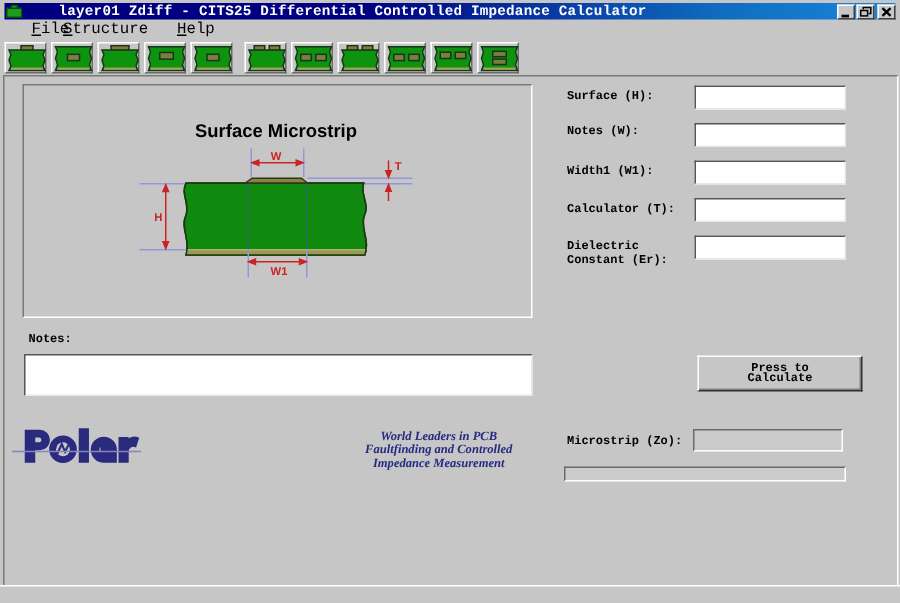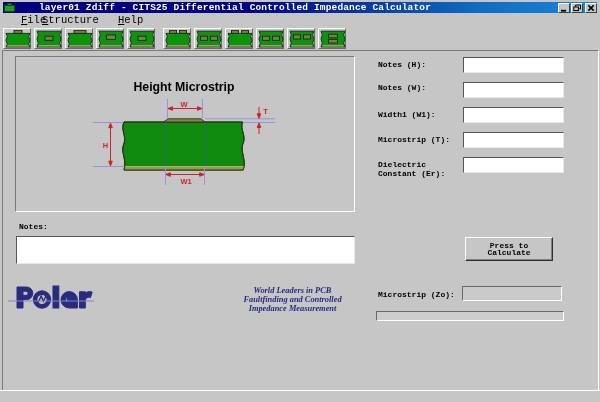--- a/index.html
+++ b/index.html
@@ -22,21 +22,21 @@
   border-top:1px solid #7a7a7a; border-left:1px solid #7a7a7a; border-right:1px solid #fff; }
 .panel { left:15px; top:56px; width:340px; height:156px;
   border-top:1px solid #7a7a7a; border-left:1px solid #7a7a7a;
   border-right:1px solid #fff; border-bottom:1px solid #fff; }
 .smtitle { left:119px; top:79.5px; width:130px; text-align:center;
   font-family:"Liberation Sans", sans-serif; font-weight:bold; font-size:12.3px; color:#000; white-space:nowrap; }
 .lbl { font-size:8px; line-height:8.6px; color:#000; letter-spacing:0; white-space:nowrap; font-weight:bold;}
 .edit { width:101px; height:16px; background:#fff;
   border-top:1.5px solid #555; border-left:1.5px solid #555;
   border-right:1px solid #e8e8e8; border-bottom:1px solid #e8e8e8; }
-.btn { left:465px; top:237px; width:88px; height:24px; background:#c5c6c5;
+.btn { left:465px; top:237px; width:110px; height:24px; background:#c5c6c5;
   border-top:1px solid #fff; border-left:1px solid #fff;
   border-right:1px solid #303030; border-bottom:1px solid #303030;
   box-shadow:inset -1px -1px 0 #808080;
   font-size:8px; font-weight:bold; text-align:center; line-height:7px; padding-top:3.5px; }
 .zbox { left:462px; top:286px; width:100px; height:15px; background:#c9cac9;
   border-top:1px solid #6a6a6a; border-left:1px solid #6a6a6a;
   border-right:1px solid #fff; border-bottom:1px solid #fff; }
 .pbar { left:376px; top:311px; width:188px; height:10px; background:#cbcccb;
   border-top:1px solid #6a6a6a; border-left:1px solid #6a6a6a;
   border-right:1px solid #fff; border-bottom:1px solid #fff; }
@@ -148,21 +148,21 @@
     <svg width="26" height="19" viewBox="0 0 26 19">
       <path d="M1,1.2 h24 l-1.3,3.5 1.3,4.2 -1.3,4.2 1.3,3.9 h-24 l1.3,-3.9 -1.3,-4.2 1.3,-4.2 z" fill="#0d930d" stroke="#16361a" stroke-width="1"></path>
       <rect x="2.3" y="15" width="21.4" height="1.6" fill="#a0a05a"></rect>
       <rect x="8.5" y="4.2" width="9" height="3.6" fill="#7d7d42" stroke="#16361a" stroke-width="1"></rect>
       <rect x="8.5" y="9.4" width="9" height="3.6" fill="#7d7d42" stroke="#16361a" stroke-width="1"></rect>
     </svg>
   </div>
 
 <div class="abs client"></div>
 <div class="abs panel"></div>
-<div class="abs smtitle">Height Microstrip</div>
+<div class="abs smtitle">Surface Microstrip</div>
 
 <svg class="abs" style="left:15px;top:56px" width="340" height="156" viewBox="0 0 340 156">
 
   <g stroke="#9595db" stroke-width="1" fill="none">
     <line x1="152.5" y1="43" x2="152.5" y2="62"></line>
     <line x1="187.5" y1="43" x2="187.5" y2="62"></line>
     <line x1="78" y1="66.5" x2="112" y2="66.5"></line>
     <line x1="78" y1="110.5" x2="112" y2="110.5"></line>
     <line x1="190" y1="62.8" x2="260" y2="62.8"></line>
     <line x1="228" y1="66.5" x2="260" y2="66.5"></line>
@@ -207,24 +207,24 @@
     <text x="169" y="50.5">W</text>
     <text x="250.5" y="57.5">T</text>
     <text x="90.5" y="91.5">H</text>
     <text x="171" y="127.5">W1</text>
   </g>
 </svg>
 
 <div class="abs lbl" style="left:19px;top:223px">Notes:</div>
 <div class="abs edit" style="left:16px;top:236px;width:339px;height:28px"></div>
 
-<div class="abs lbl" style="left:378px;top:61px">Notes (H):</div>
+<div class="abs lbl" style="left:378px;top:61px">Surface (H):</div>
 <div class="abs lbl" style="left:378px;top:84px">Notes (W):</div>
 <div class="abs lbl" style="left:378px;top:111px">Width1 (W1):</div>
-<div class="abs lbl" style="left:378px;top:136px">Microstrip (T):</div>
+<div class="abs lbl" style="left:378px;top:136px">Calculator (T):</div>
 <div class="abs lbl" style="left:378px;top:161px">Dielectric<br>Constant (Er):</div>
 <div class="abs edit" style="left:463px;top:57px"></div>
 <div class="abs edit" style="left:463px;top:82px"></div>
 <div class="abs edit" style="left:463px;top:107px"></div>
 <div class="abs edit" style="left:463px;top:132px"></div>
 <div class="abs edit" style="left:463px;top:157px"></div>
 
 <div class="abs btn">Press to<br>Calculate</div>
 
 <div class="abs lbl" style="left:378px;top:291px">Microstrip (Zo):</div>

